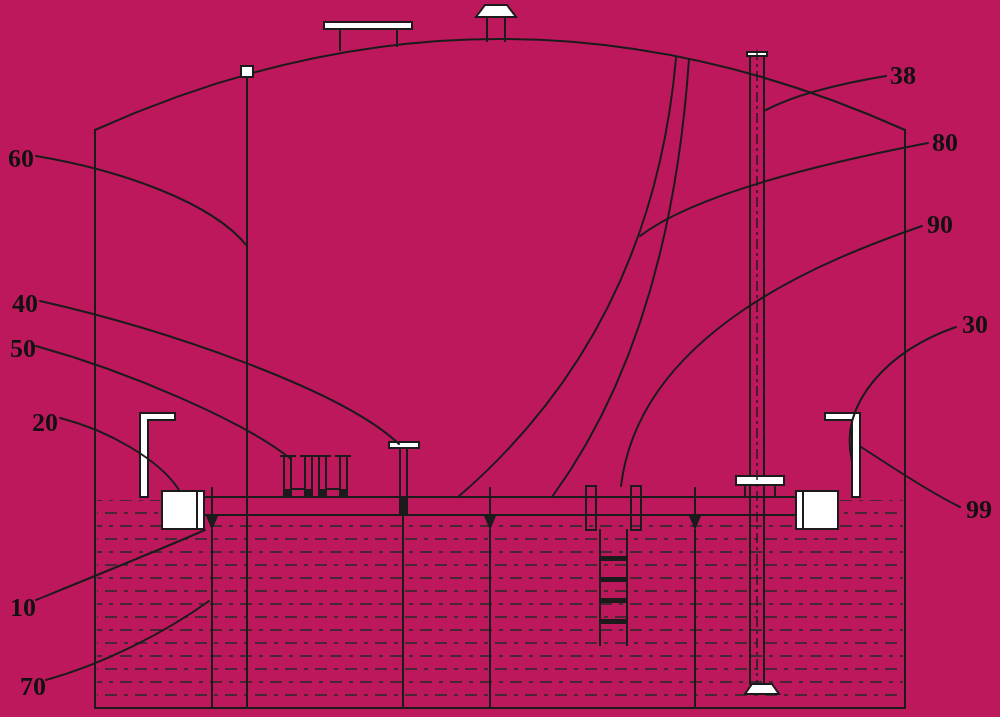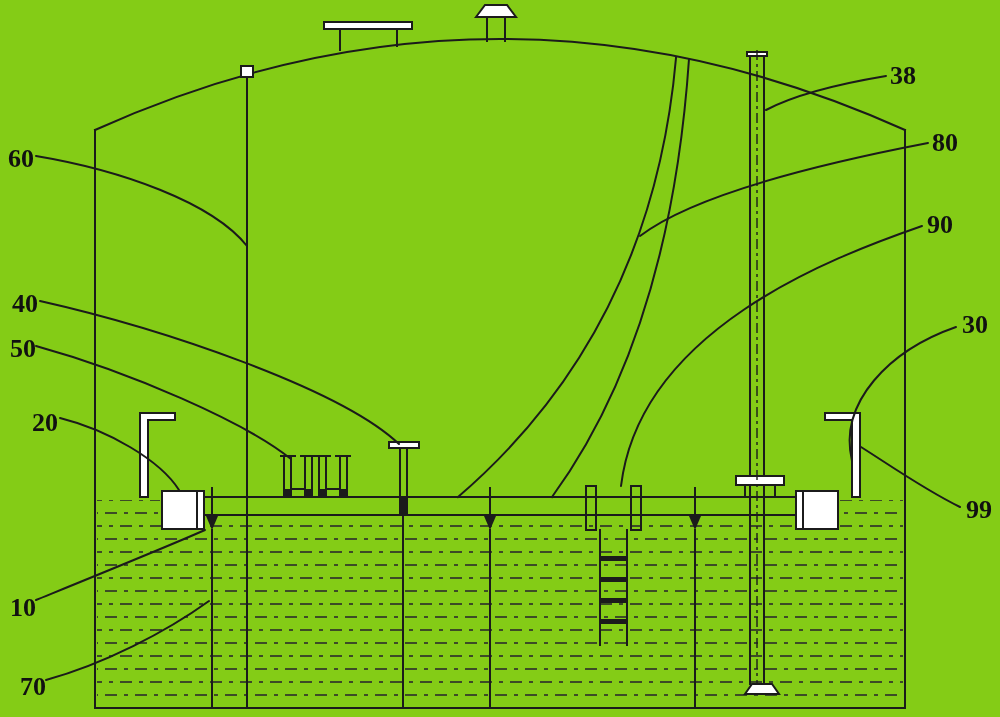--- a/index.html
+++ b/index.html
@@ -1,16 +1,16 @@
 <!DOCTYPE html>
 <html><head>
 <meta charset="utf-8">
 <style>
   html,body{margin:0;padding:0;background:#ffffff;}
-  .page{position:relative;width:1000px;height:717px;background:#84cc16;overflow:hidden;
+  .page{position:relative;width:1000px;height:717px;background:#be185d;overflow:hidden;
         font-family:"Liberation Serif", serif;}
   svg{display:block;}
   .ln{stroke:#1b1b1b;stroke-width:2;fill:none;stroke-linecap:square;}
   .thin{stroke:#1b1b1b;stroke-width:1.4;fill:none;}
   .fw{fill:#ffffff;stroke:#1b1b1b;stroke-width:2;}
   .fb{fill:#1b1b1b;stroke:none;}
   .leader{stroke:#1b1b1b;stroke-width:2;fill:none;stroke-linecap:round;}
   .callout{font-family:"Liberation Serif", serif;font-size:26px;font-weight:bold;fill:#111;}
 </style>
 </head>

